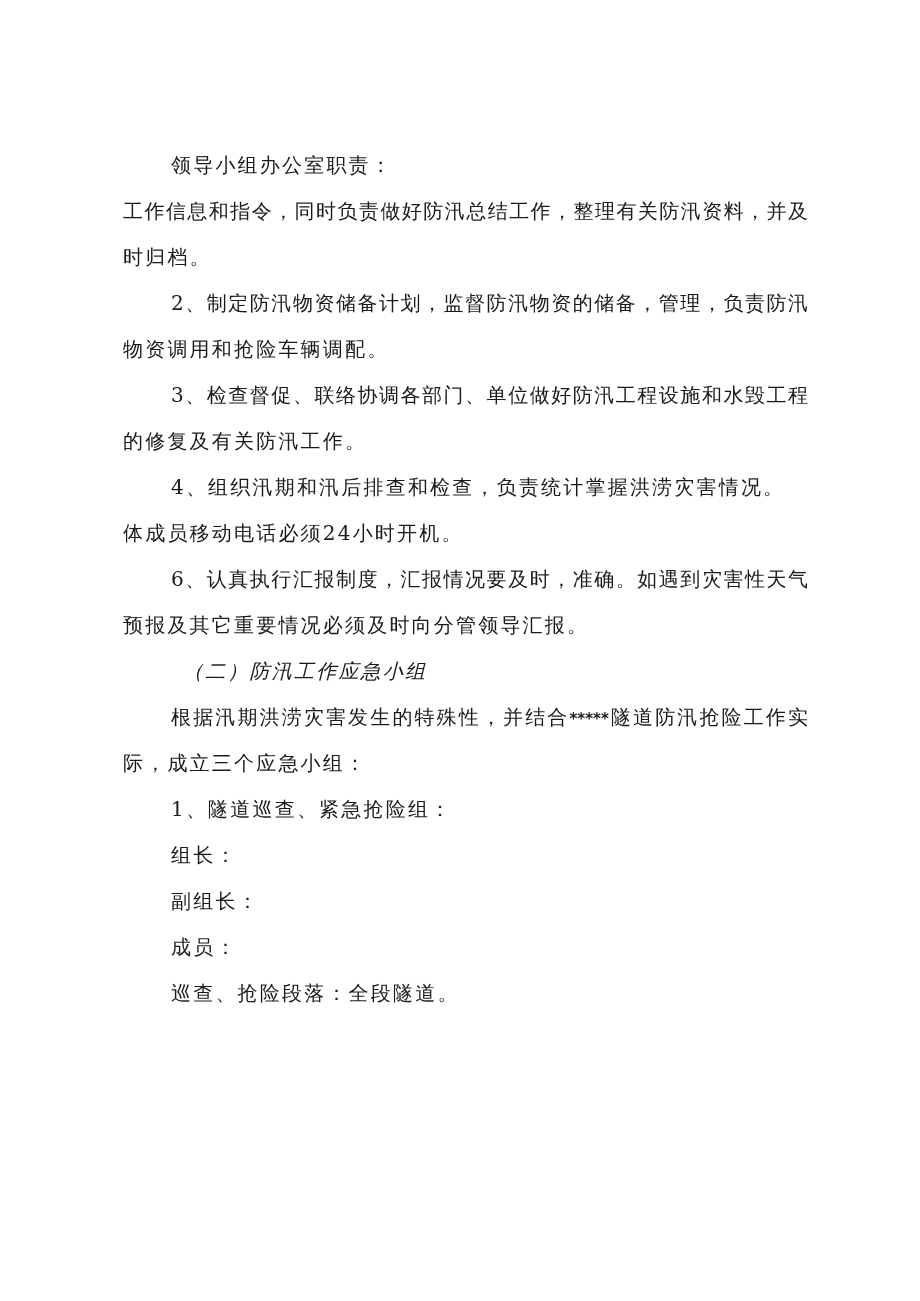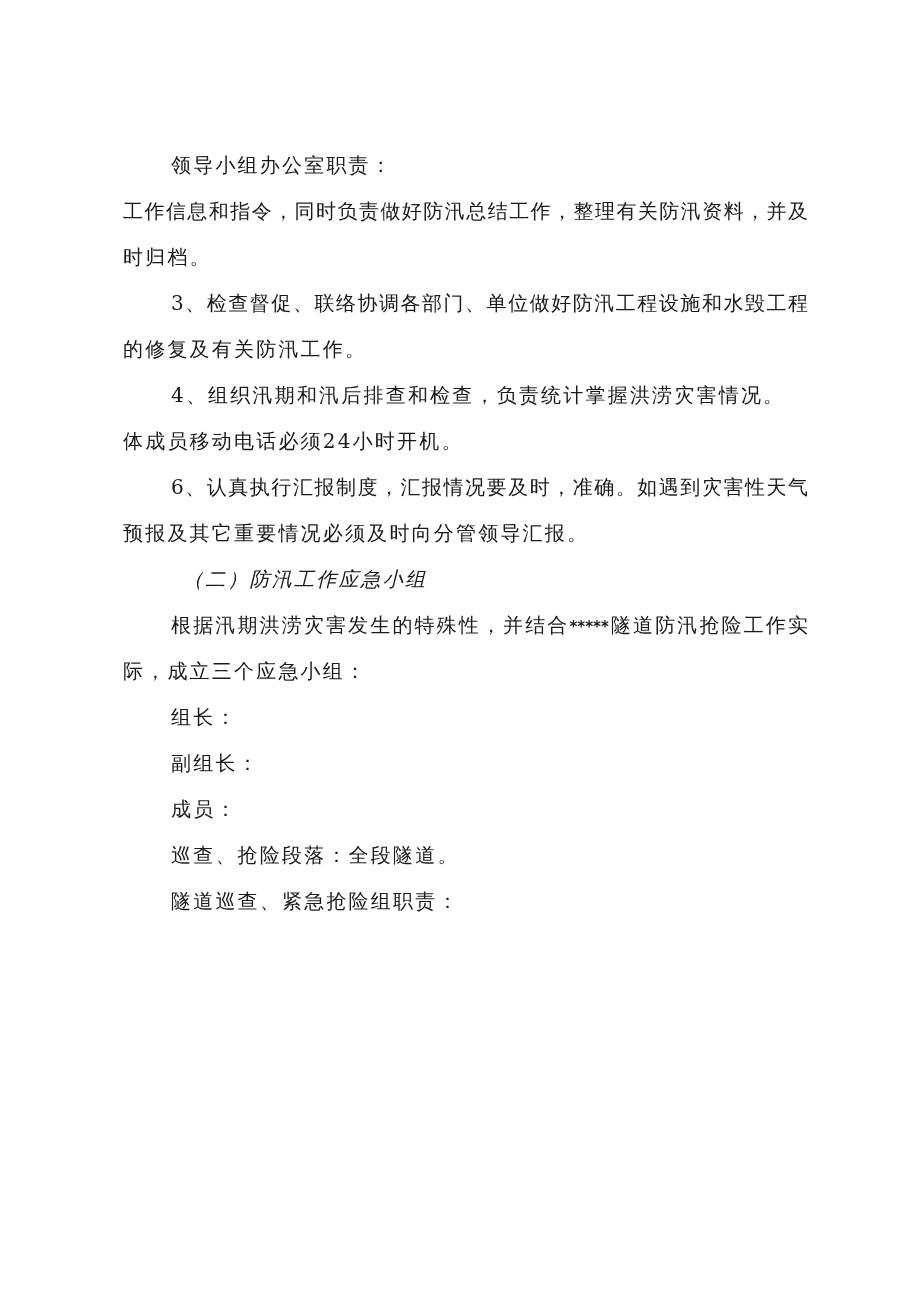--- a/index.html
+++ b/index.html
@@ -24,20 +24,24 @@
 
 <div class="page">
 
   <div class="line short indent">领导小组办公室职责：</div>
 
   <div>
     <div class="line">工作信息和指令，同时负责做好防汛总结工作，整理有关防汛资料，并及</div>
     <div class="line short">时归档。</div>
   </div>
 
+  <div>
+    <div class="line indent">2、制定防汛物资储备计划，监督防汛物资的储备，管理，负责防汛</div>
+    <div class="line short">物资调用和抢险车辆调配。</div>
+  </div>
 
   <div>
     <div class="line indent">3、检查督促、联络协调各部门、单位做好防汛工程设施和水毁工程</div>
     <div class="line short">的修复及有关防汛工作。</div>
   </div>
 
   <div>
     <div class="line short indent">4、组织汛期和汛后排查和检查，负责统计掌握洪涝灾害情况。</div>
   </div>
 
@@ -51,20 +55,20 @@
   </div>
 
   <div class="line short heading">（二）防汛工作应急小组</div>
 
   <div>
     <div class="line indent"><span>根据汛期洪涝灾害发生的特殊性，并结合</span><span class="stars">*****</span><span>隧道防汛抢险工作实</span></div>
     <div class="line short">际，成立三个应急小组：</div>
   </div>
 
   <div>
+    <div class="line short indent">1、隧道巡查、紧急抢险组：</div>
     <div class="line short sub">组长：</div>
     <div class="line short sub">副组长：</div>
     <div class="line short sub">成员：</div>
     <div class="line short sub">巡查、抢险段落：全段隧道。</div>
-    <div class="line short sub">隧道巡查、紧急抢险组职责：</div>
   </div>
 
 </div>
 
 </body></html>

